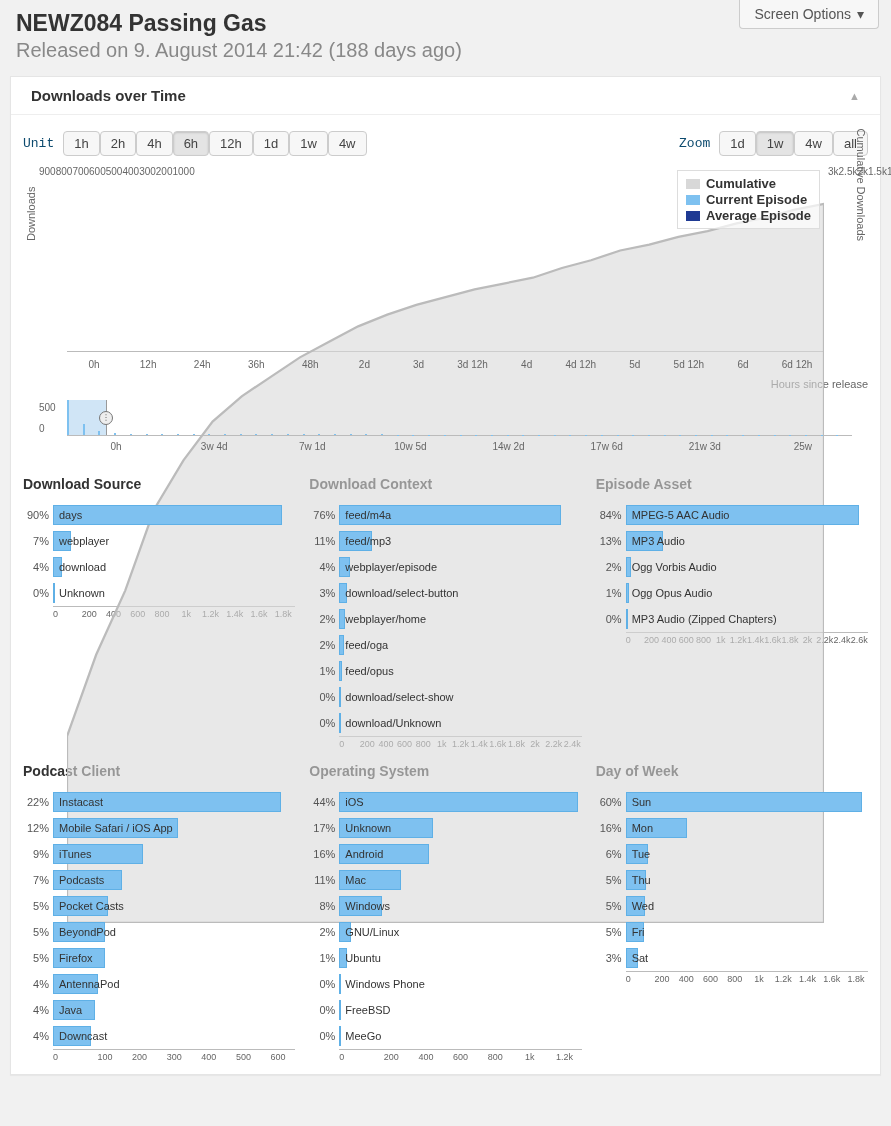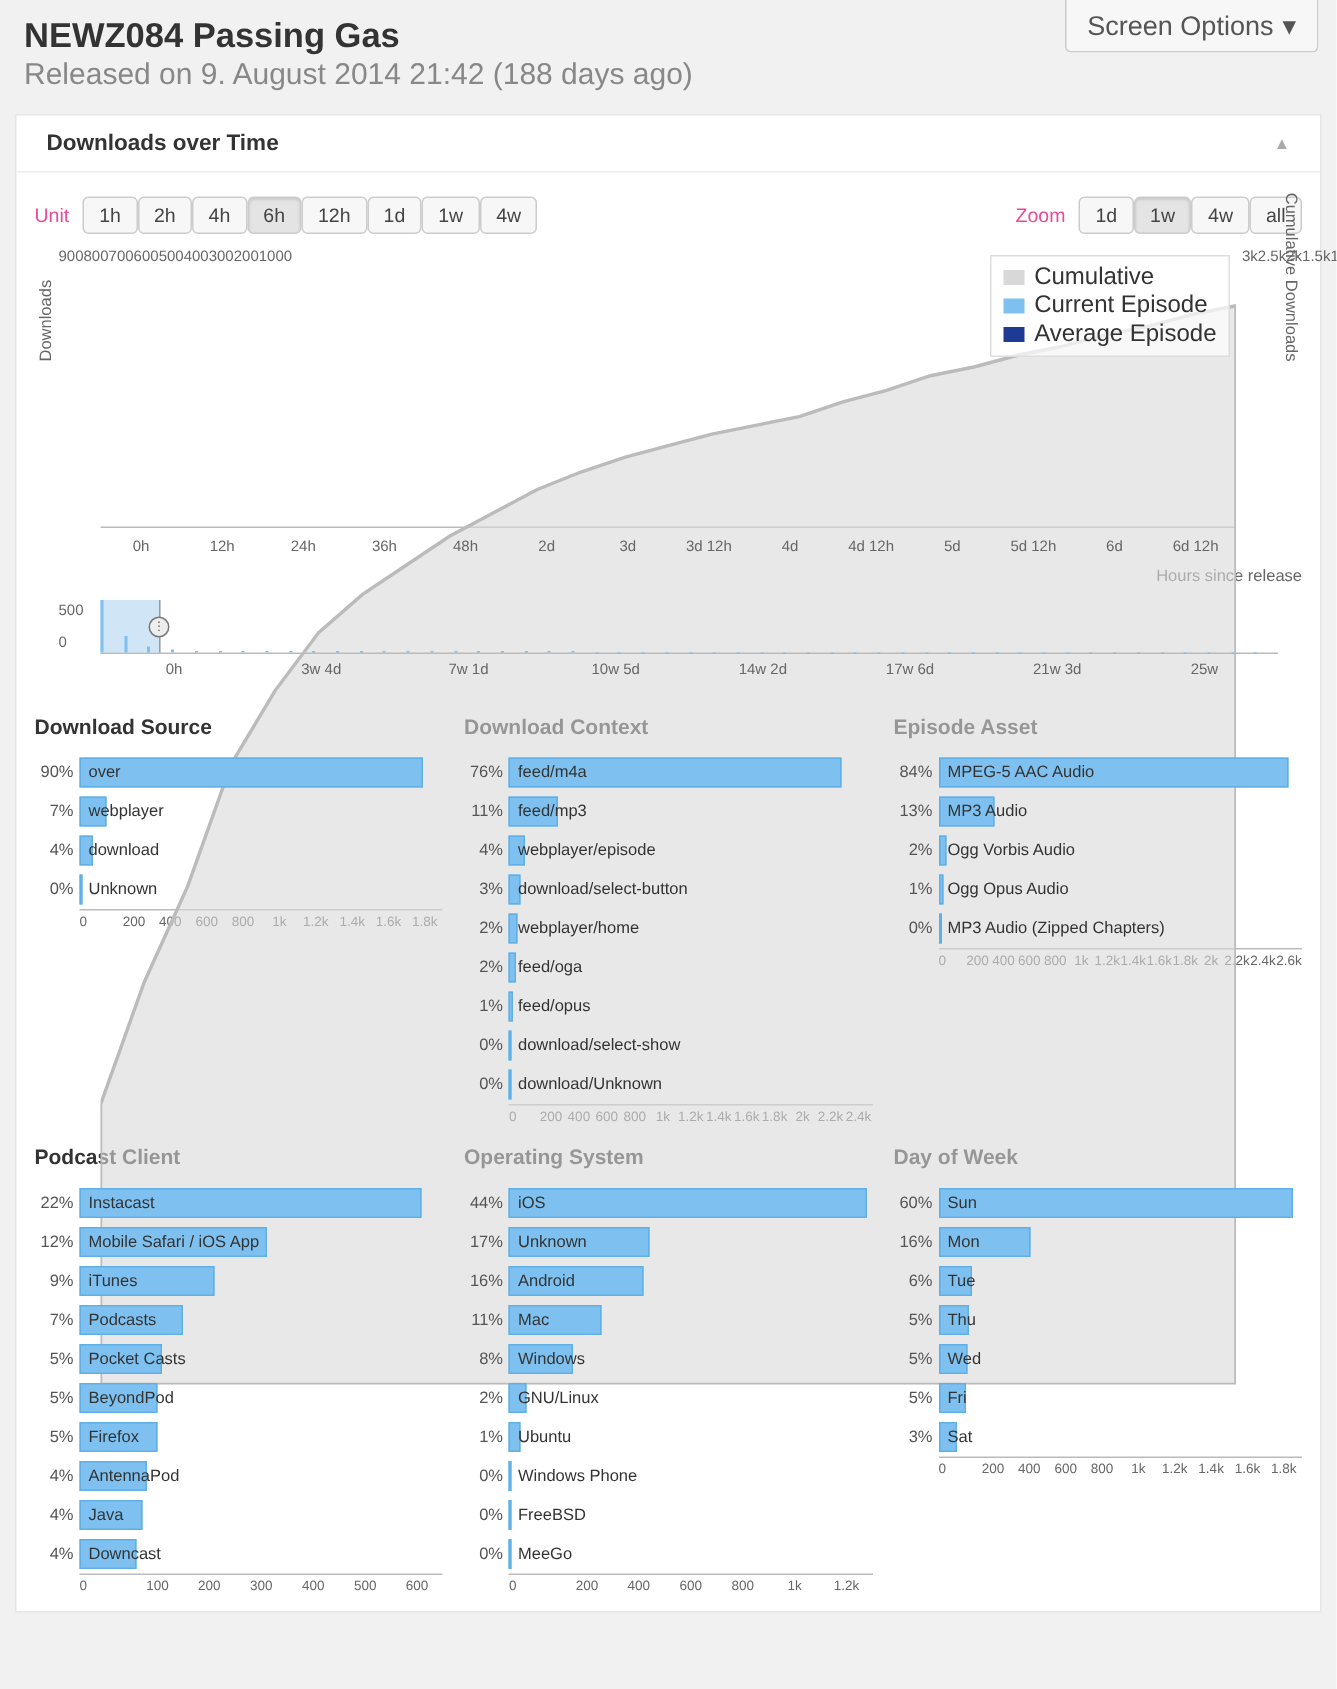--- a/index.html
+++ b/index.html
@@ -1,48 +1,48 @@
 <!DOCTYPE html>
 <html><head>
 <meta charset="utf-8">
 <style>
   * { box-sizing: border-box; margin: 0; padding: 0; }
   body { font-family: -apple-system, "Helvetica Neue", Arial, sans-serif; background: #f1f1f1; width: 891px; color: #333; }
-  .screen-options { position: absolute; top: 0; right: 12px; background: #f7f7f7; border: 1px solid #ccc; border-top: none; padding: 6px 14px; font-size: 18px; color: #555; border-radius: 0 0 4px 4px; display:flex; align-items:center; gap:6px; cursor:pointer; }
+  .screen-options { position: absolute; top: 0; right: 12px; background: #f7f7f7; border: 1px solid #ccc; border-top: none; padding: 6px 14px; font-size: 14px; color: #555; border-radius: 0 0 4px 4px; display:flex; align-items:center; gap:6px; cursor:pointer; }
   .title-block { padding: 10px 16px 4px; }
   .title-block h1 { font-size: 23px; font-weight: 700; color: #333; }
   .title-block .subtitle { font-size: 20px; color: #888; font-weight: 300; margin-top: 2px; }
   .panel { margin: 10px; background: #fff; border: 1px solid #e5e5e5; box-shadow: 0 1px 1px rgba(0,0,0,.04); position: relative; }
   .panel-header { border-bottom: 1px solid #eee; padding: 10px 20px; font-size: 15px; font-weight: 600; display:flex; justify-content:space-between; align-items:center; }
   .panel-body { padding: 8px 12px 12px; }
   .toggle-tri { color: #aaa; font-size: 11px; }
   .btn-row { display: flex; gap: 5px; align-items: center; margin: 8px 0 10px; }
   .btn-row .spacer { flex: 1; }
-  .btn-row .lbl { font-size: 13px; color: #ec4899; margin-right: 4px; }
+  .btn-row .lbl { font-size: 13px; color: #0c4a6e; margin-right: 4px; font-family: Liberation Mono, monospace; }
   .btn { background: #f7f7f7; border: 1px solid #ccc; border-radius: 4px; padding: 4px 10px; font-size: 13px; color: #444; cursor: pointer; }
   .btn.active { background: #e4e4e4; box-shadow: inset 0 1px 2px rgba(0,0,0,.15); }
 
   
   .main-chart { position: relative; height: 210px; margin: 0 8px; }
   .axis-label-left { position:absolute; left:-6px; top:50%; transform: rotate(-90deg) translateX(30px); transform-origin: left top; font-size: 11px; color:#666; }
   .axis-label-right { position:absolute; right:-6px; top:50%; transform: rotate(90deg) translateX(-30px); transform-origin: right top; font-size: 11px; color:#666; }
   .plot { position:absolute; left:36px; right:36px; top:0; bottom:24px; border-bottom:1px solid #bbb; }
   .yticks-left, .yticks-right { position:absolute; top:0; bottom:24px; font-size:10px; color:#666; display:flex; flex-direction:row; justify-content:space-between; }
   .yticks-left { left:8px; width:24px; text-align:right; }
   .yticks-right { right:8px; width:24px; text-align:left; }
   .bars { position:absolute; inset:0; display:flex; align-items:flex-end; gap:1px; }
   .bar-slot { flex:1; display:flex; align-items:flex-end; justify-content:center; gap:0; }
   .barC { background:#7ec1f0; width:60%; }
   .barA { background:#1f3a93; width:40%; }
   .cumu-area { position:absolute; inset:0; pointer-events:none; }
   .xticks { position:absolute; left:36px; right:36px; bottom:6px; display:flex; font-size:10px; color:#666; }
   .xticks span { flex:1; text-align:center; }
   .xaxis-label { text-align:right; font-size:11px; color:#666; margin-top:2px; }
 
-  .legend { position:absolute; right:40px; top:4px; background:rgba(255,255,255,.7); border:1px solid #ddd; padding:4px 8px; font-size:16px; }
+  .legend { position:absolute; right:40px; top:4px; background:rgba(255,255,255,.7); border:1px solid #ddd; padding:4px 8px; font-size:13px;font-weight:bold; }
   .legend-row { display:flex; align-items:center; gap:6px; margin:1px 0; }
   .swatch { width:14px; height:10px; }
   .sw-cum { background:#d8d8d8; }
   .sw-cur { background:#7ec1f0; }
   .sw-avg { background:#1f3a93; }
 
   
   .brush { position:relative; height:52px; margin:10px 8px 4px; }
   .brush .nav-plot { position:absolute; left:36px; right:8px; top:0; bottom:16px; border-bottom:1px solid #bbb; }
   .brush .nav-bar { position:absolute; left:0; bottom:0; width:2px; background:#7ec1f0; }
@@ -337,21 +337,21 @@
     </div>
 
     <div class="grid" id="grid">
         <div class="mini">
           <h3>Download Source</h3>
           <div class="hbars">
             <div class="hrow">
               <div class="hpct">90%</div>
               <div class="hbar-wrap">
                 <div class="hbar" style="width: 94.4444%;"></div>
-                <div class="hlabel">over</div>
+                <div class="hlabel">days</div>
               </div>
             </div>
             <div class="hrow">
               <div class="hpct">7%</div>
               <div class="hbar-wrap">
                 <div class="hbar" style="width: 7.22222%;"></div>
                 <div class="hlabel">webplayer</div>
               </div>
             </div>
             <div class="hrow">

